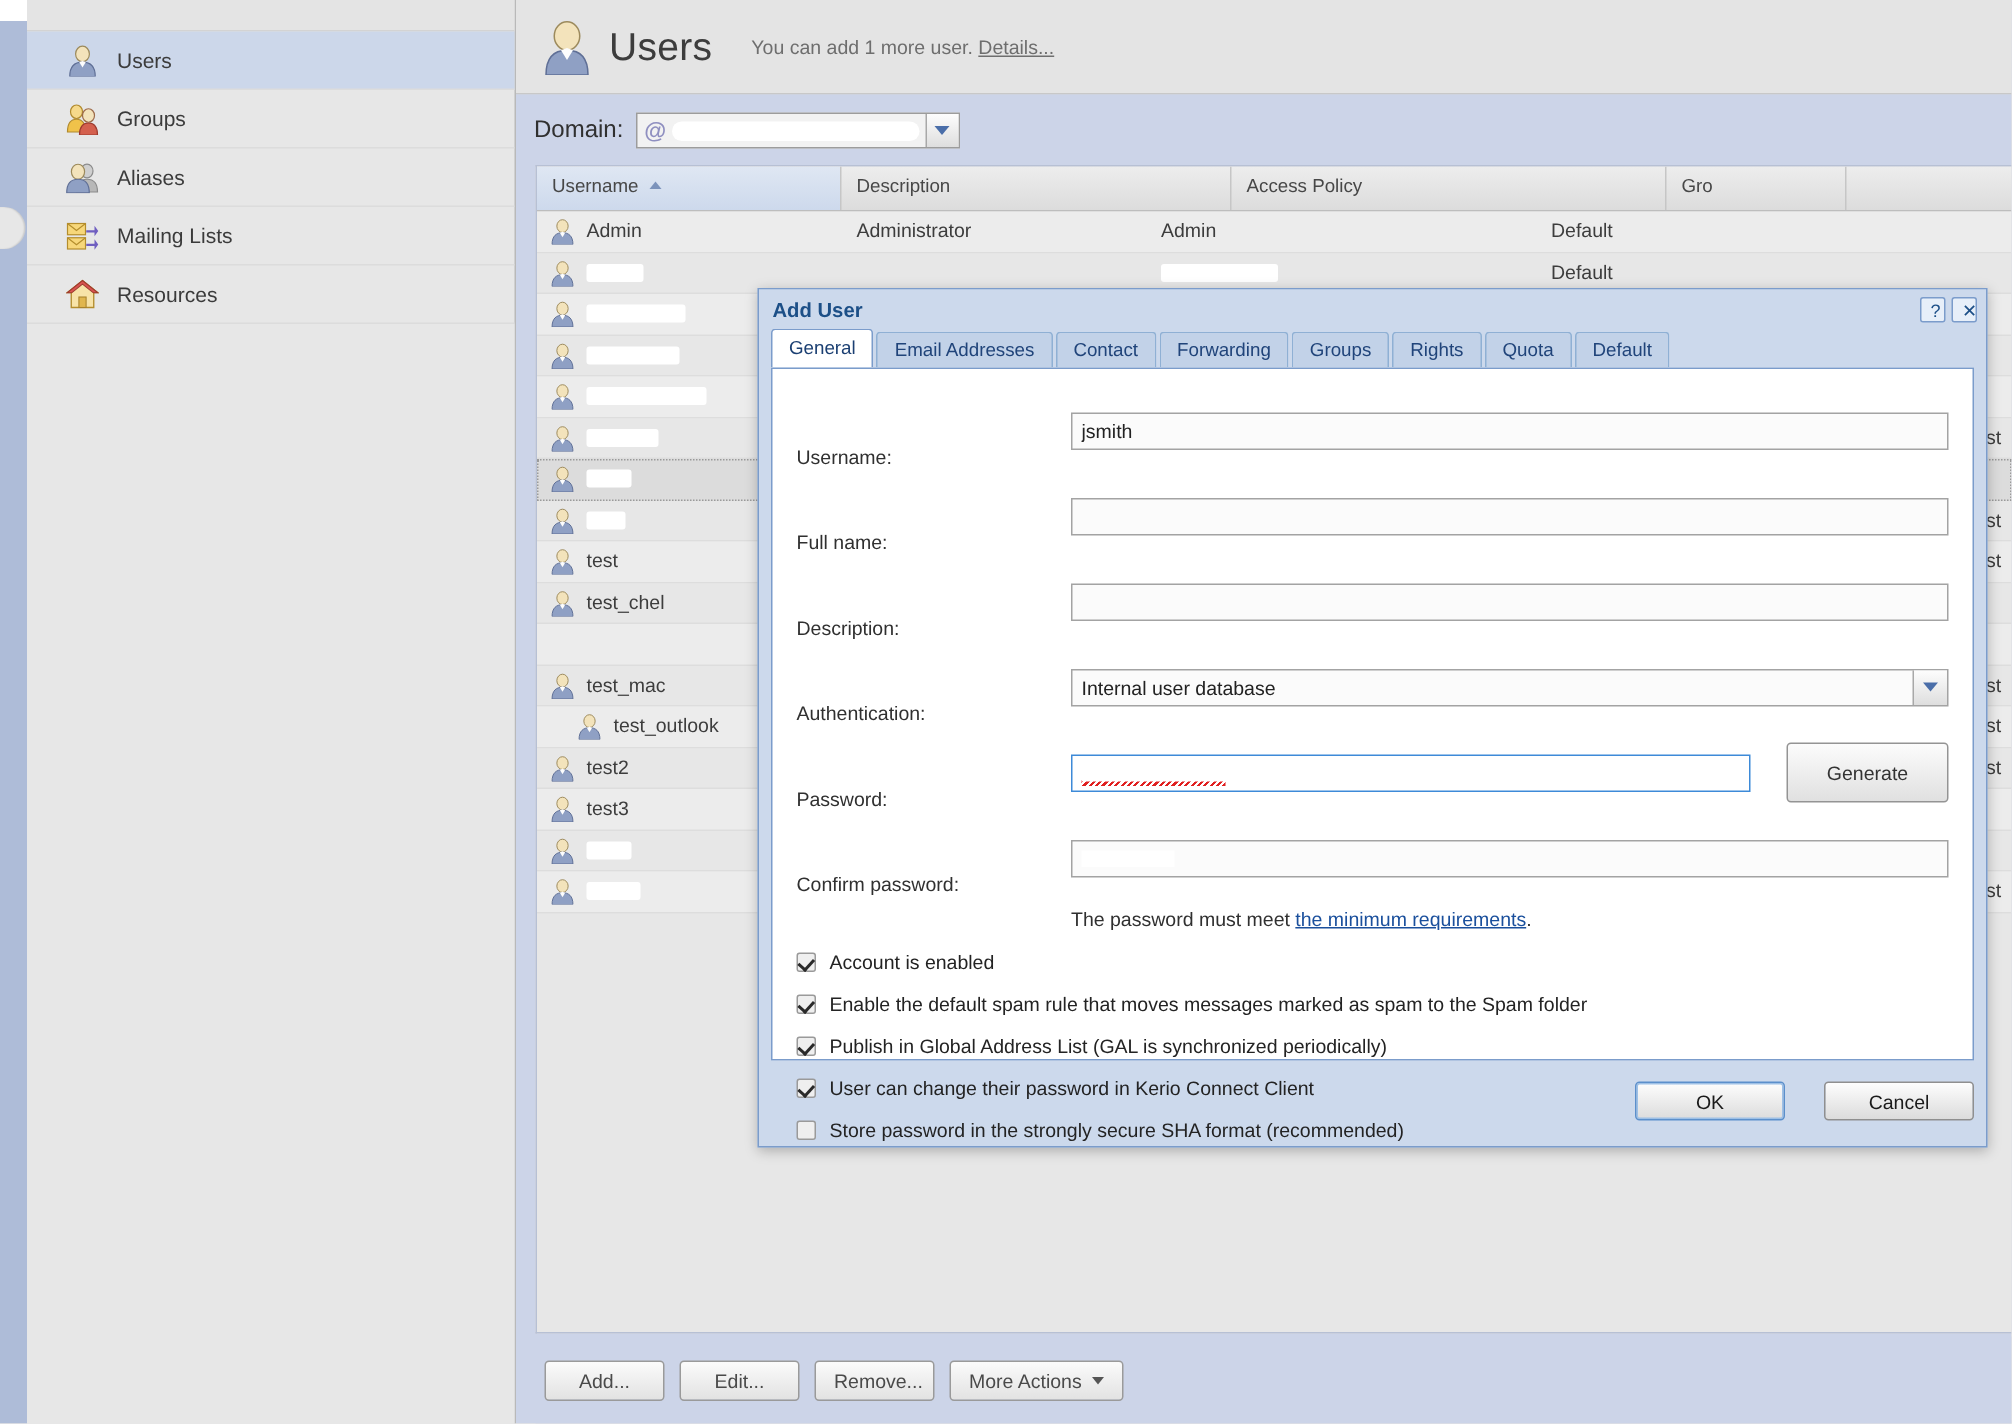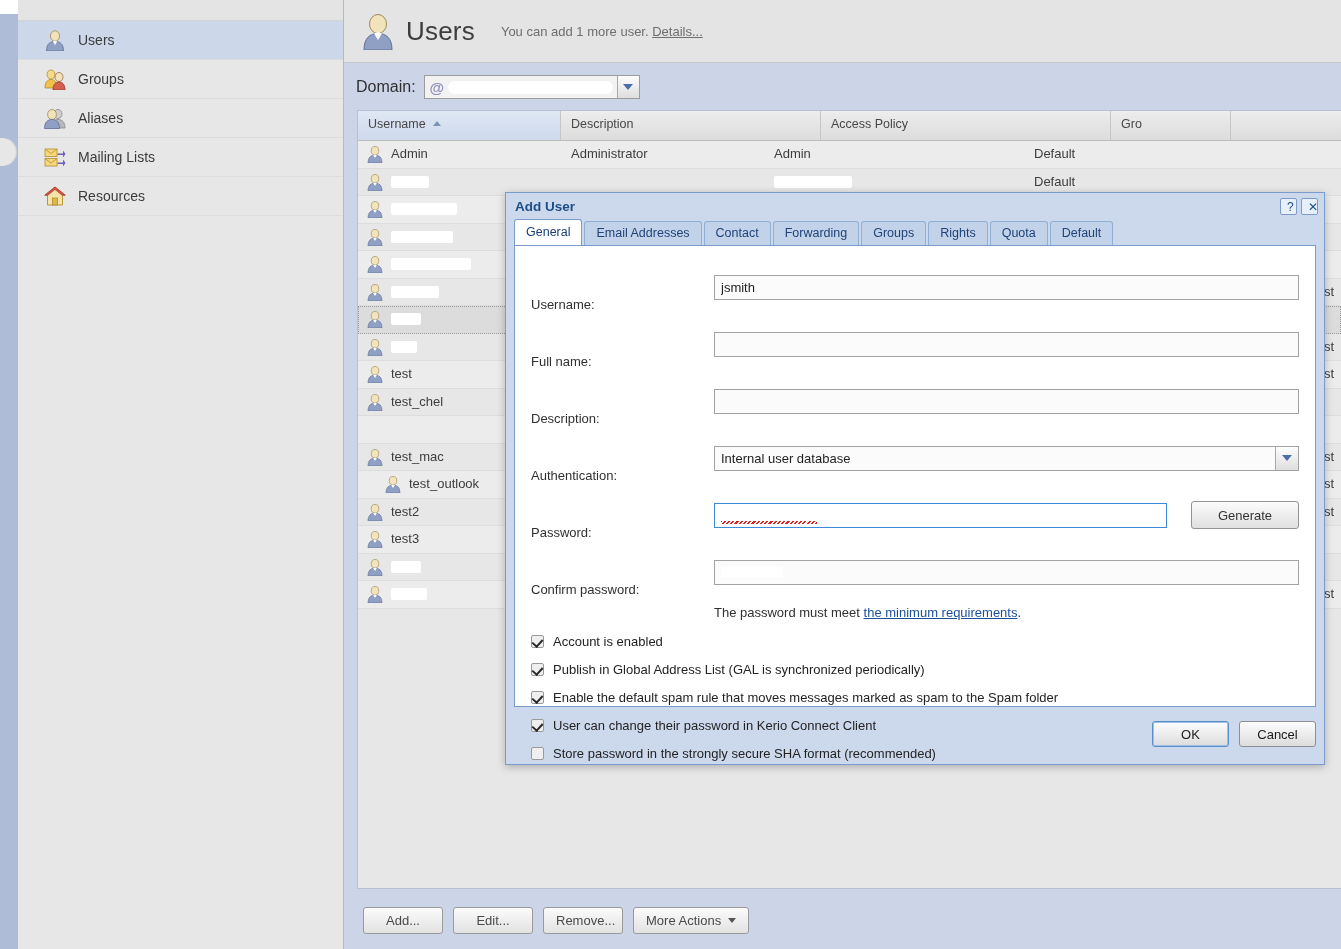--- a/index.html
+++ b/index.html
@@ -216,21 +216,21 @@
   .pw-ghost {
     display: inline-block; height: 11px; background: #ffffff;
     position: relative; z-index: 2;
   }
   .squiggle {
     position: absolute; left: 6px; bottom: 3px; width: 96px; height: 4px;
     background-image: repeating-linear-gradient(135deg,#e02020 0 1.5px,transparent 1.5px 3px);
     z-index: 1;
   }
   .gen-btn {
-    width: 108px; height: 28px; margin-left: 24px;
+    width: 108px; height: 40px; margin-left: 24px;
     border: 1px solid #949494; border-radius: 3px;
     background: linear-gradient(#fcfcfc,#e0e0e0);
     font-family: "Liberation Sans", sans-serif; font-size: 13px; color: #333;
     cursor: default; flex: 0 0 108px;
   }
   .hint { margin: 8px 0 0 183px; font-size: 13px; color: #303030; }
   .hint a { color: #1a4f9c; text-decoration: underline; }
   .cbrow { display: flex; align-items: center; margin-top: 13px; }
   .cbox {
     width: 13px; height: 13px; flex: 0 0 13px; margin-right: 9px;
@@ -241,21 +241,21 @@
     content: ""; position: absolute; left: 2px; top: 1px;
     width: 5px; height: 8px; border: solid #2a2a2a;
     border-width: 0 2px 2px 0; transform: rotate(42deg);
   }
   .cblabel { font-size: 13px; color: #232323; }
   .dlg-footer {
     position: absolute; left: 8px; right: 8px; bottom: 8px; height: 44px;
     display: flex; align-items: center; justify-content: flex-end;
   }
   .dlg-footer .fbtn {
-    width: 77px; height: 26px; margin-left: 10px;
+    width: 100px; height: 26px; margin-left: 26px;
     border: 1px solid #8f8f8f; border-radius: 3px;
     background: linear-gradient(#fdfdfd,#dcdcdc);
     font-family: "Liberation Sans", sans-serif; font-size: 13px; color: #1a1a1a;
     cursor: default;
   }
   .dlg-footer .fbtn.default {
     border: 1px solid #5b8fcb; box-shadow: 0 0 0 1px #9dc0e6 inset;
   }
 </style>
 </head>
@@ -676,25 +676,25 @@
         <span>The password must meet </span><a href="#">the minimum requirements</a><span>.</span>
       </div>
 
       <div id="dlg-checkboxes" style="margin-top:14px">
           <div class="cbrow">
             <span class="cbox on"></span>
             <span class="cblabel">Account is enabled</span>
           </div>
           <div class="cbrow">
             <span class="cbox on"></span>
-            <span class="cblabel">Publish in Global Address List (GAL is synchronized periodically)</span>
+            <span class="cblabel">Enable the default spam rule that moves messages marked as spam to the Spam folder</span>
           </div>
           <div class="cbrow">
             <span class="cbox on"></span>
-            <span class="cblabel">Enable the default spam rule that moves messages marked as spam to the Spam folder</span>
+            <span class="cblabel">Publish in Global Address List (GAL is synchronized periodically)</span>
           </div>
           <div class="cbrow">
             <span class="cbox on"></span>
             <span class="cblabel">User can change their password in Kerio Connect Client</span>
           </div>
           <div class="cbrow">
             <span class="cbox"></span>
             <span class="cblabel">Store password in the strongly secure SHA format (recommended)</span>
           </div>
         </div>

